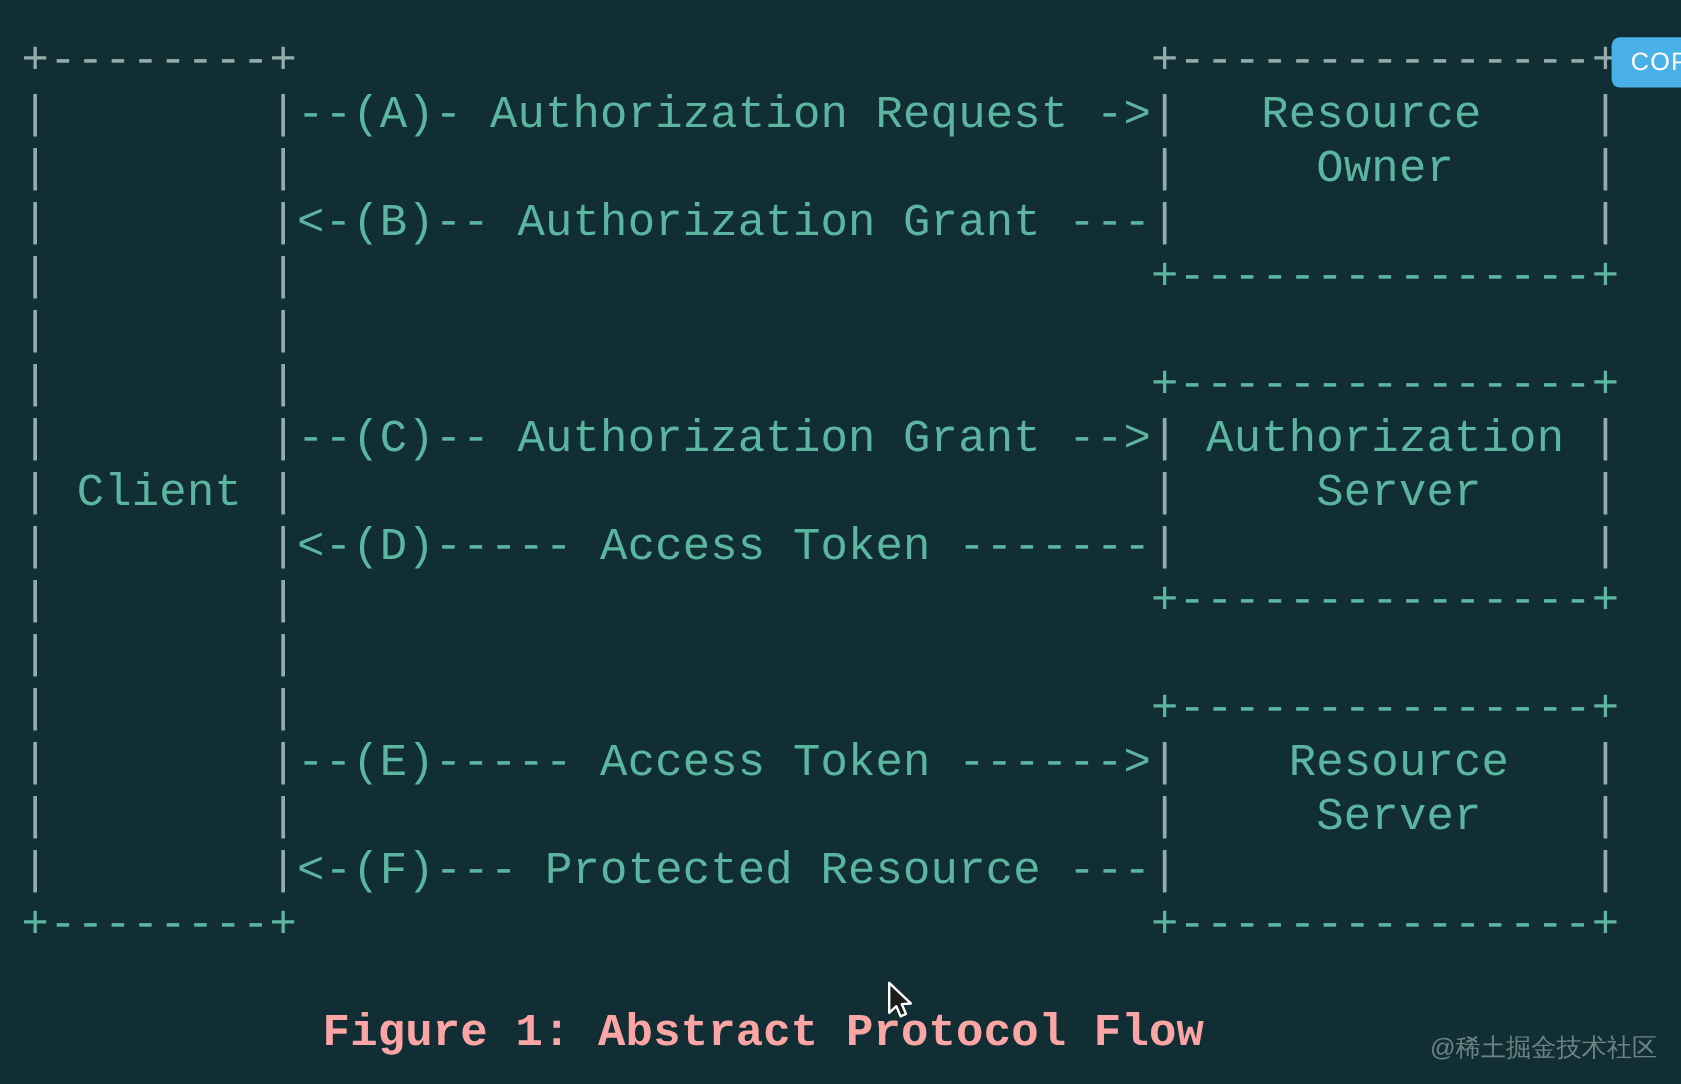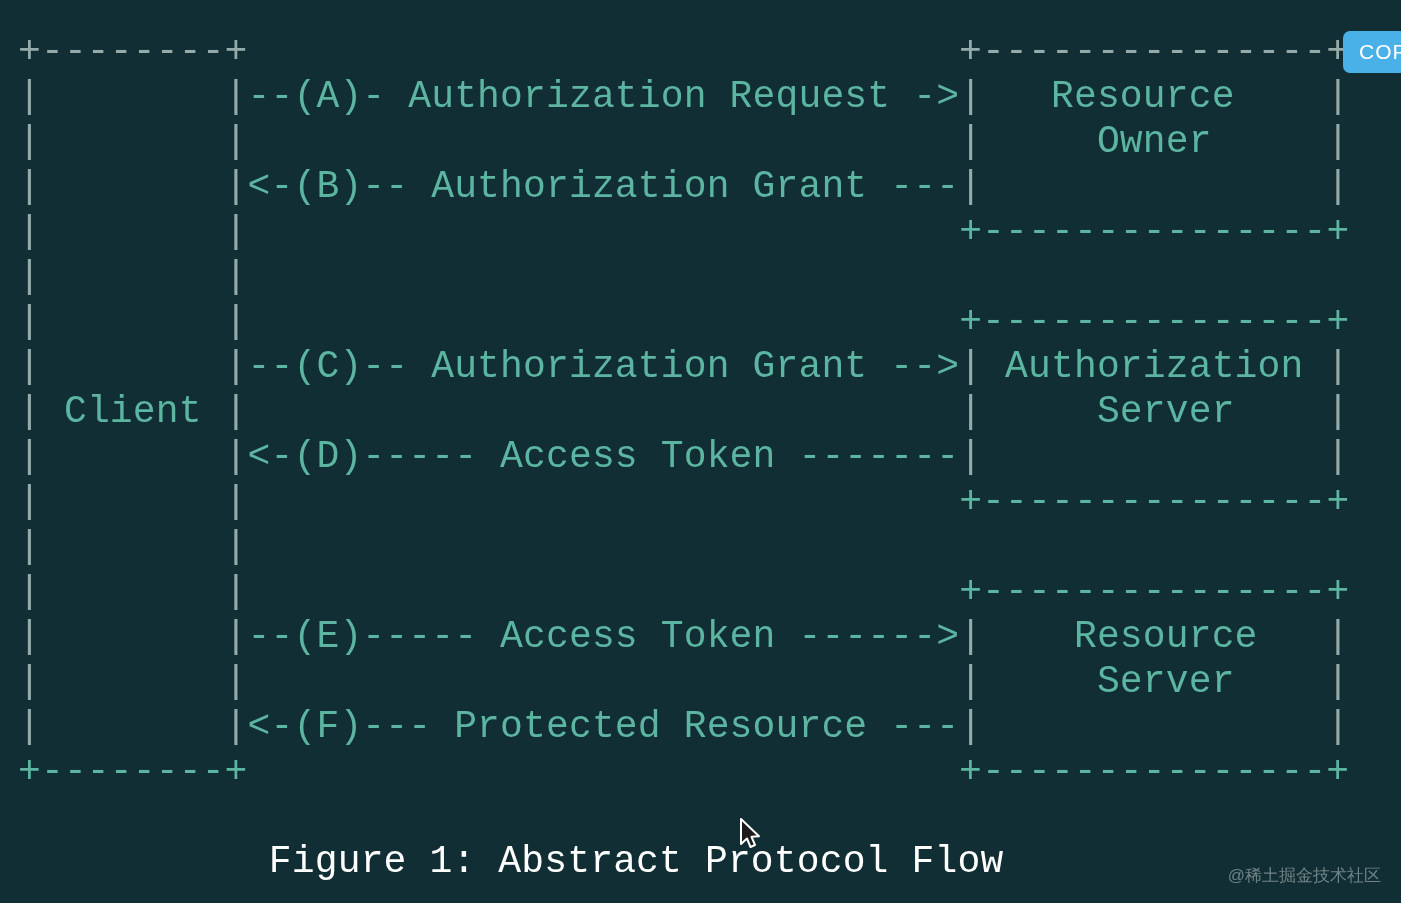--- a/index.html
+++ b/index.html
@@ -30,21 +30,22 @@
     height: 45px;
     white-space: pre;
   }
   .border-col {
     color: #95aba9;
   }
   .caption-line {
     height: 45px;
     white-space: pre;
     padding-left: 11ch;
-    color: #ffffff;
+    color: #fca5a5;
+    font-weight: bold;
   }
   .copy-btn {
     position: absolute;
     left: 1343px;
     top: 31px;
     width: 112px;
     height: 42px;
     background: #4ab1e8;
     border: none;
     border-radius: 7px;
@@ -54,21 +55,21 @@
     font-weight: 500;
     letter-spacing: 1px;
     text-align: left;
     padding: 0 0 0 16px;
     cursor: pointer;
   }
   .watermark {
     position: absolute;
     right: 20px;
     bottom: 16px;
-    font-size: 17px;
+    font-size: 21px;
     color: rgba(173, 186, 186, 0.6);
     font-family: "Liberation Sans", sans-serif;
     white-space: nowrap;
   }
   .mouse-cursor {
     position: absolute;
     left: 735px;
     top: 817px;
     width: 26px;
     height: 38px;

